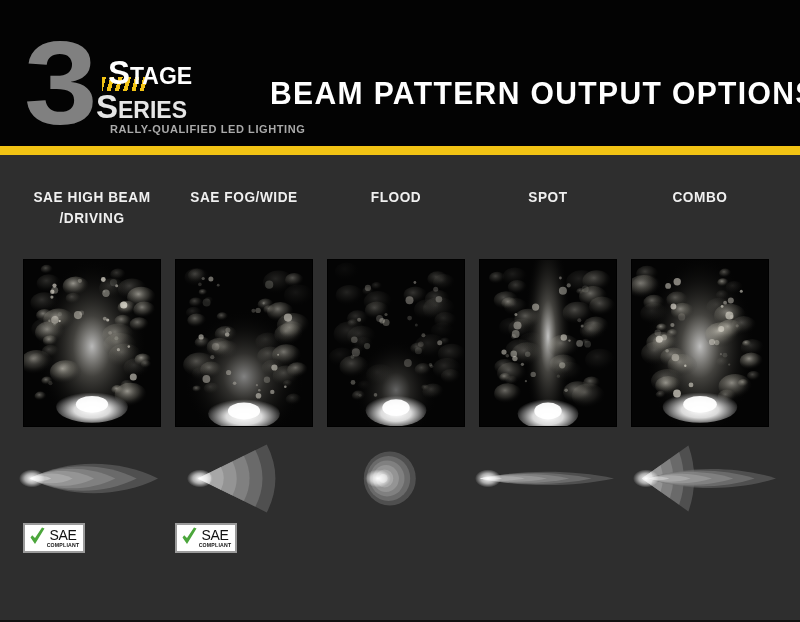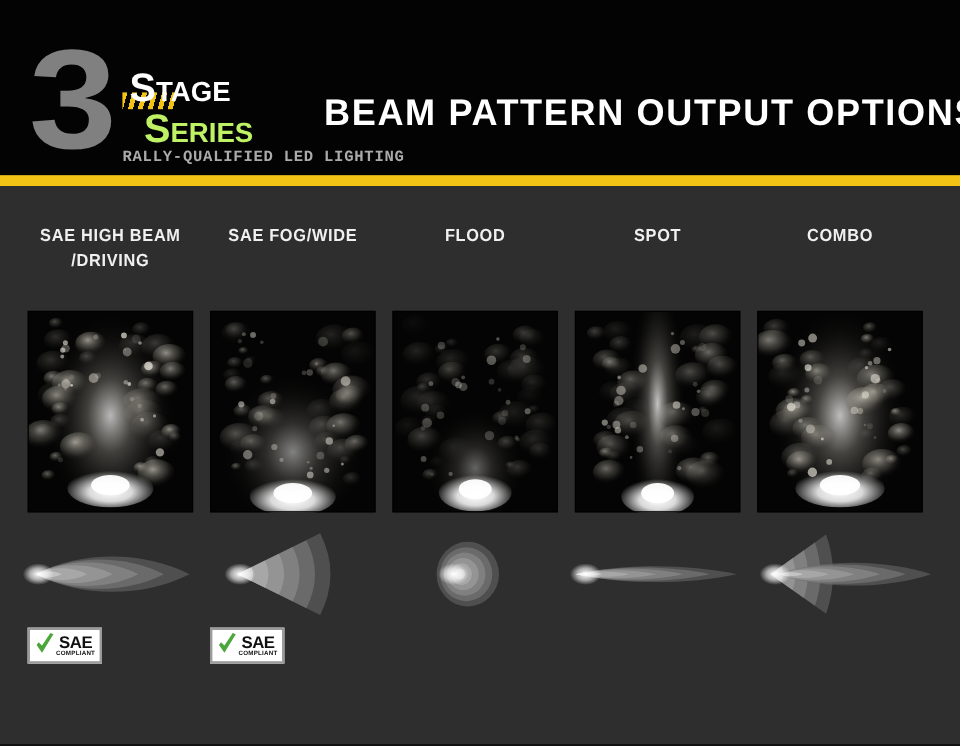--- a/index.html
+++ b/index.html
@@ -31,30 +31,30 @@
     transform:scaleX(1.12); transform-origin:left top;
   }
   .logo-stage, .logo-series {
     position:absolute;
     font-family:"Liberation Sans", sans-serif;
     font-weight:bold; line-height:1;
     letter-spacing:0px;
   }
   .logo-stage { left:84px; top:28px; color:#ffffff; font-size:23px; }
   .logo-stage .cap { font-size:33px; }
-  .logo-series { left:96px; top:62px; color:#bef264; font-size:23px; }
+  .logo-series { left:72px; top:62px; color:#e5e5e5; font-size:23px; }
   .logo-series .cap { font-size:33px; }
   .logo-slash {
     position:absolute; left:78px; top:49px; width:44px; height:14px;
     background:repeating-linear-gradient(105deg,#F2C314 0 4px,#030303 4px 8px);
   }
   .logo-tag {
-    position:absolute; left:78px; top:95px;
-    font-size:13px; font-weight:bold; color:#aaaaaa;
-    letter-spacing:0.6px; white-space:nowrap;font-family:Liberation Mono, monospace;
+    position:absolute; left:86px; top:95px;
+    font-size:11px; font-weight:bold; color:#aaaaaa;
+    letter-spacing:0.6px; white-space:nowrap;
   }
   #poster-title {
     position:absolute; left:270px; top:76px;
     font-family:"Liberation Sans", sans-serif;
     font-size:31px; font-weight:bold; color:#ffffff;
     letter-spacing:1.4px; white-space:nowrap;
     transform:scaleX(0.97); transform-origin:left top;
   }
   #accent-bar {
     position:absolute; left:0; top:146px; width:800px; height:9px;
@@ -96,21 +96,21 @@
     background:#ffffff;
     border:2px solid #9b9b9b;
     display:flex; align-items:center; justify-content:center;
   }
   .badge .chk { width:17px; height:22px; flex:0 0 auto; }
   .badge .btxt {
     display:flex; flex-direction:column; align-items:center;
     margin-left:1px;
   }
   .badge .sae {
-    font-size:14px; font-weight:bold; color:#111;
+    font-size:14px; font-weight:normal; color:#111;
     line-height:1; letter-spacing:-0.4px;
   }
   .badge .cmp {
     font-size:5.2px; font-weight:bold; color:#111;
     line-height:1; letter-spacing:0.2px; margin-top:1px;
   }
 </style>
 </head>
 <body>
 

